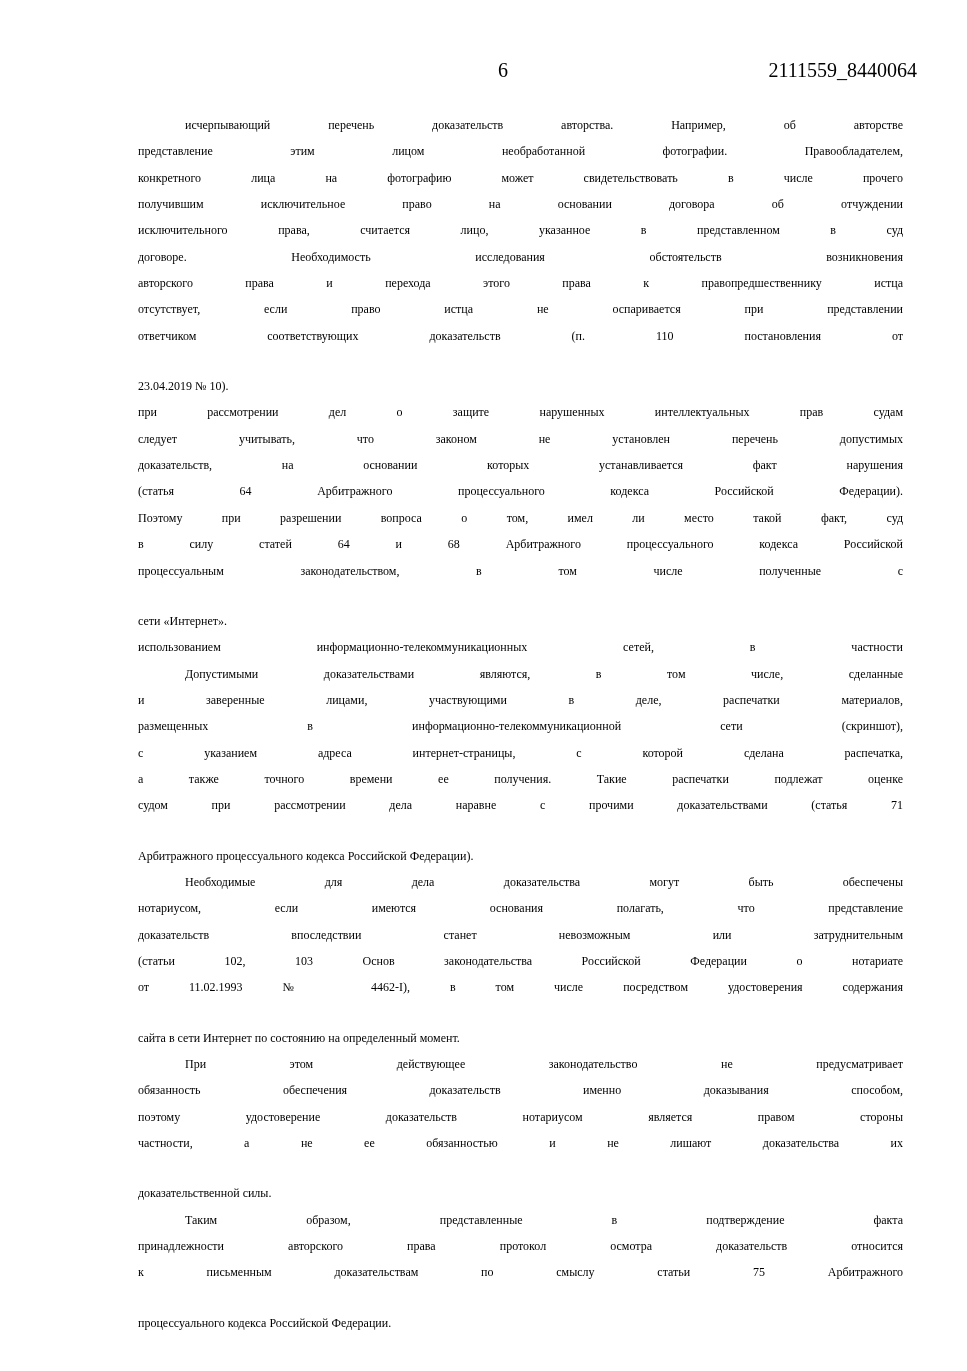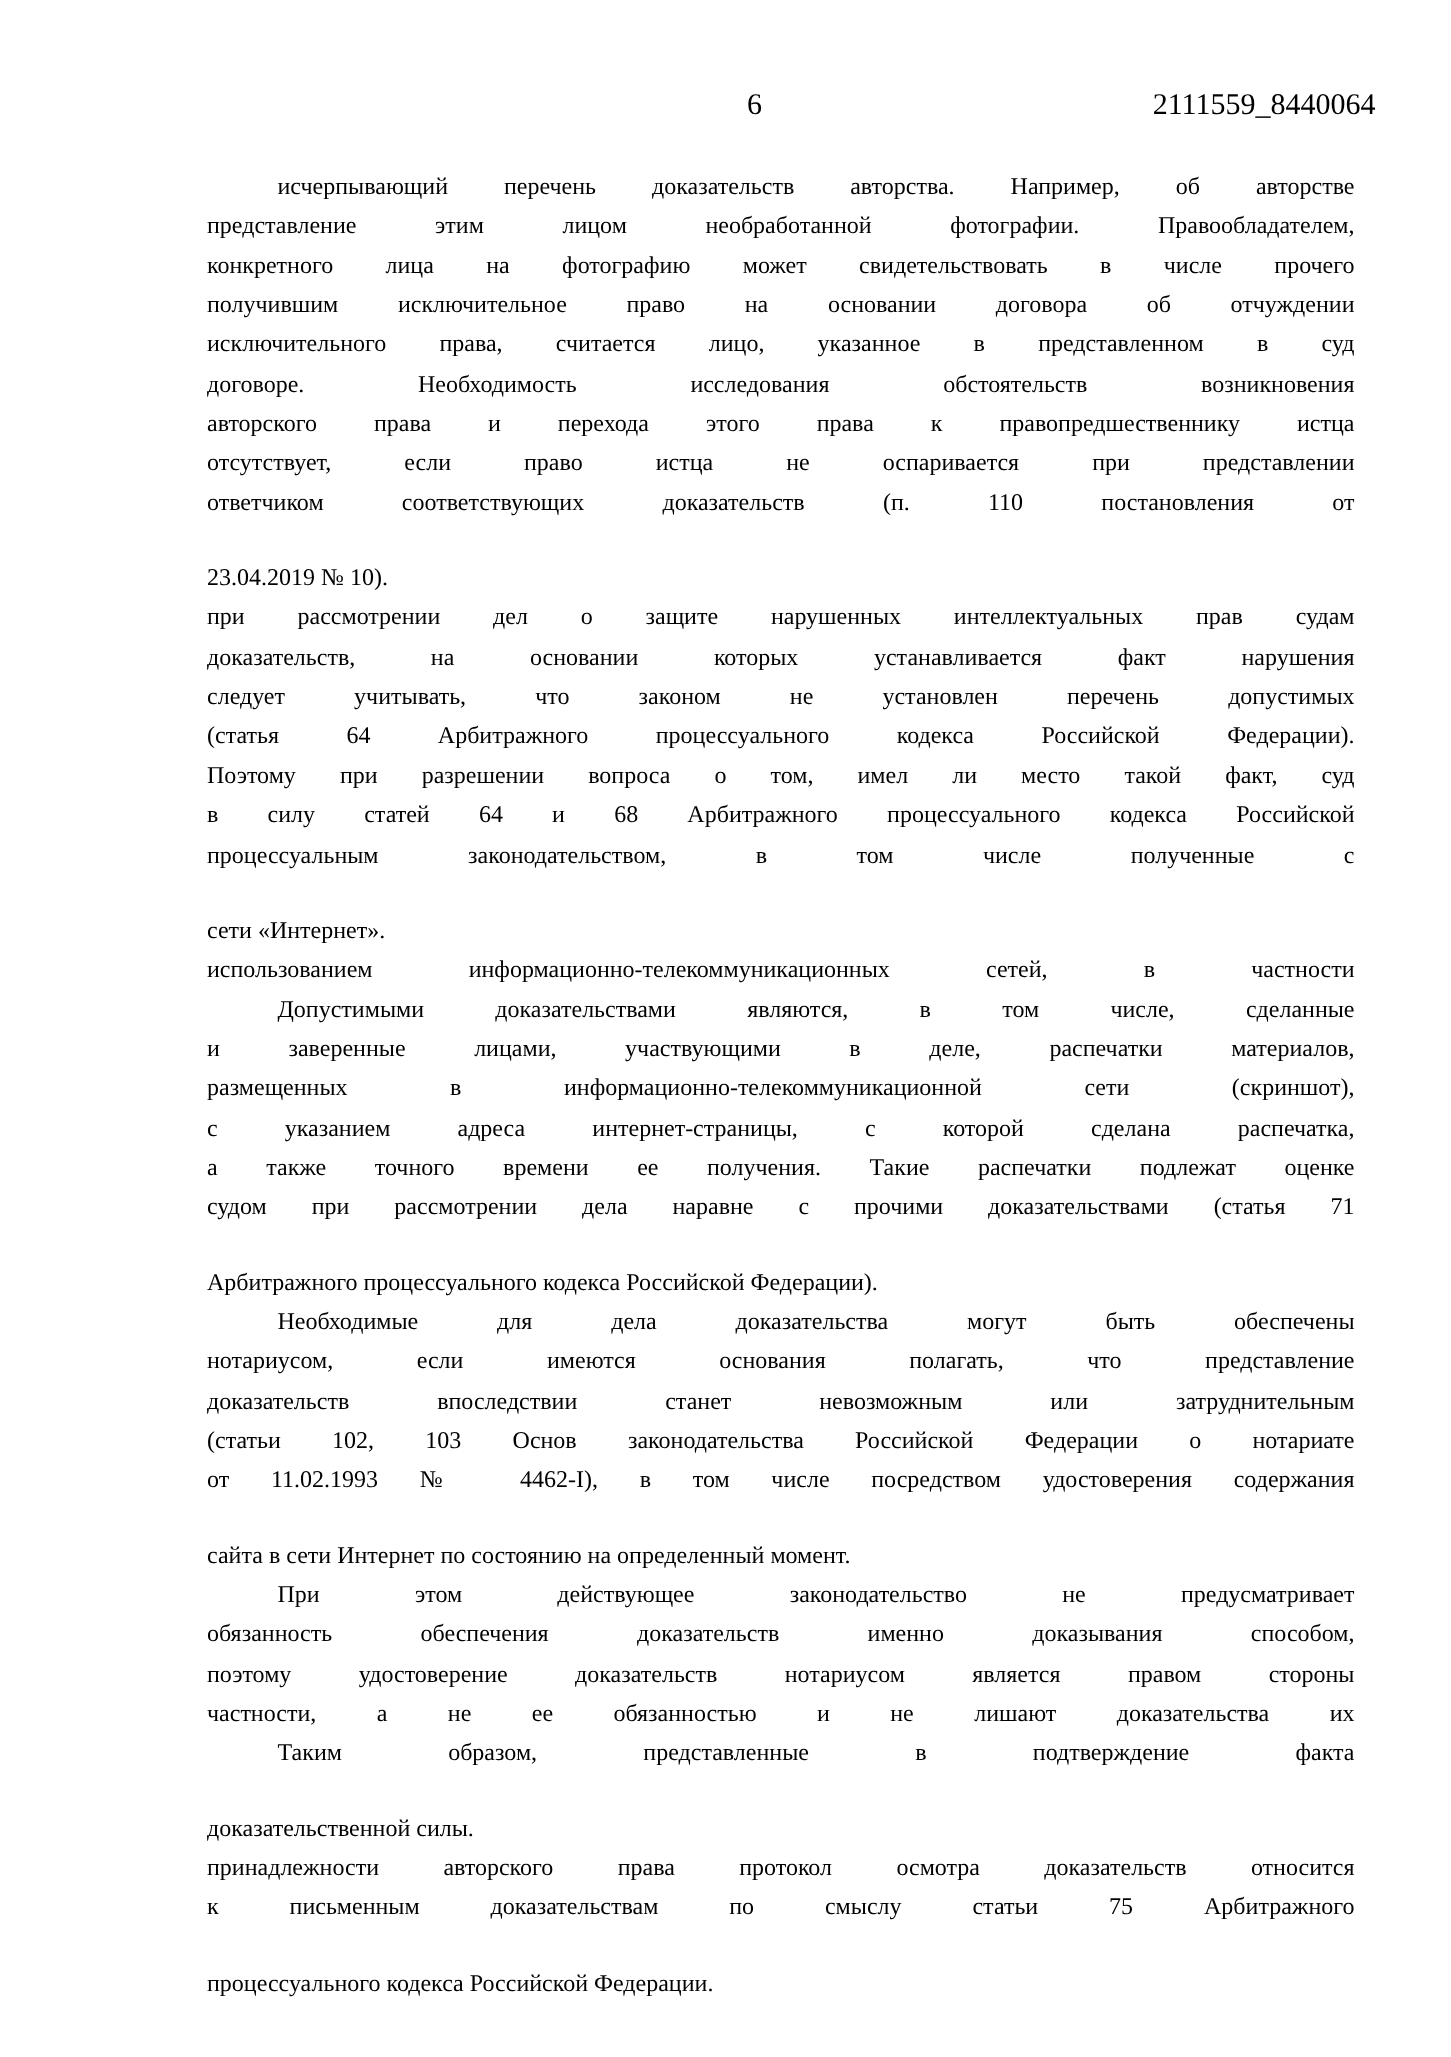--- a/index.html
+++ b/index.html
@@ -33,21 +33,21 @@
   .doc-id {
     position: absolute;
     right: 0;
     top: 0;
   }
   .document-body {
     position: absolute;
     top: 112px;
     left: 138px;
     width: 765px;
-    font-size: 16px;
+    font-size: 12px;
   }
   .line {
     line-height: 26.35px;
     height: 26.35px;
     text-align: justify;
     text-align-last: justify;
     white-space: normal;
     overflow: hidden;
   }
   .line.first {
@@ -74,22 +74,22 @@
       <div class="line">представление этим лицом необработанной фотографии. Правообладателем,</div>
       <div class="line">конкретного лица на фотографию может свидетельствовать в числе прочего</div>
       <div class="line">получившим исключительное право на основании договора об отчуждении</div>
       <div class="line">исключительного права, считается лицо, указанное в представленном в суд</div>
       <div class="line">договоре. Необходимость исследования обстоятельств возникновения</div>
       <div class="line">авторского права и перехода этого права к правопредшественнику истца</div>
       <div class="line">отсутствует, если право истца не оспаривается при представлении</div>
       <div class="line">ответчиком соответствующих доказательств (п. 110 постановления от</div>
       <div class="line last">23.04.2019 № 10).</div>
       <div class="line">при рассмотрении дел о защите нарушенных интеллектуальных прав судам</div>
+      <div class="line">следует учитывать, что законом не установлен перечень допустимых</div>
       <div class="line">доказательств, на основании которых устанавливается факт нарушения</div>
-      <div class="line">следует учитывать, что законом не установлен перечень допустимых</div>
       <div class="line">(статья 64 Арбитражного процессуального кодекса Российской Федерации).</div>
       <div class="line">Поэтому при разрешении вопроса о том, имел ли место такой факт, суд</div>
       <div class="line">в&nbsp;силу статей 64 и 68 Арбитражного процессуального кодекса Российской</div>
       <div class="line">процессуальным законодательством, в том числе полученные с</div>
       <div class="line last">сети «Интернет».</div>
       <div class="line">использованием информационно-телекоммуникационных сетей, в частности</div>
       <div class="line first">Допустимыми доказательствами являются, в том числе, сделанные</div>
       <div class="line">и&nbsp;заверенные лицами, участвующими в деле, распечатки материалов,</div>
       <div class="line">размещенных в информационно-телекоммуникационной сети (скриншот),</div>
       <div class="line">с&nbsp;указанием адреса интернет-страницы, с которой сделана распечатка,</div>
@@ -99,20 +99,20 @@
       <div class="line first">Необходимые для дела доказательства могут быть обеспечены</div>
       <div class="line">нотариусом, если имеются основания полагать, что представление</div>
       <div class="line">доказательств впоследствии станет невозможным или затруднительным</div>
       <div class="line">(статьи 102, 103 Основ законодательства Российской Федерации о нотариате</div>
       <div class="line">от 11.02.1993 № 4462-I), в том числе посредством удостоверения содержания</div>
       <div class="line last">сайта в сети Интернет по состоянию на определенный момент.</div>
       <div class="line first">При этом действующее законодательство не предусматривает</div>
       <div class="line">обязанность обеспечения доказательств именно доказывания способом,</div>
       <div class="line">поэтому удостоверение доказательств нотариусом является правом стороны</div>
       <div class="line">частности, а не ее обязанностью и не лишают доказательства их</div>
+      <div class="line last">доказательственной силы.</div>
       <div class="line first">Таким образом, представленные в подтверждение факта</div>
-      <div class="line last">доказательственной силы.</div>
       <div class="line">принадлежности авторского права протокол осмотра доказательств относится</div>
       <div class="line">к письменным доказательствам по смыслу статьи&nbsp;75 Арбитражного</div>
       <div class="line last">процессуального кодекса Российской Федерации.</div>
     </div>
 
 </div>
 
 </body></html>

